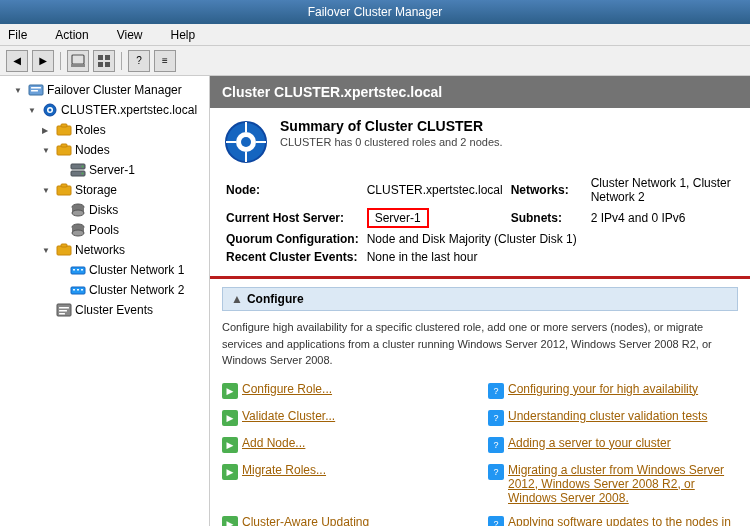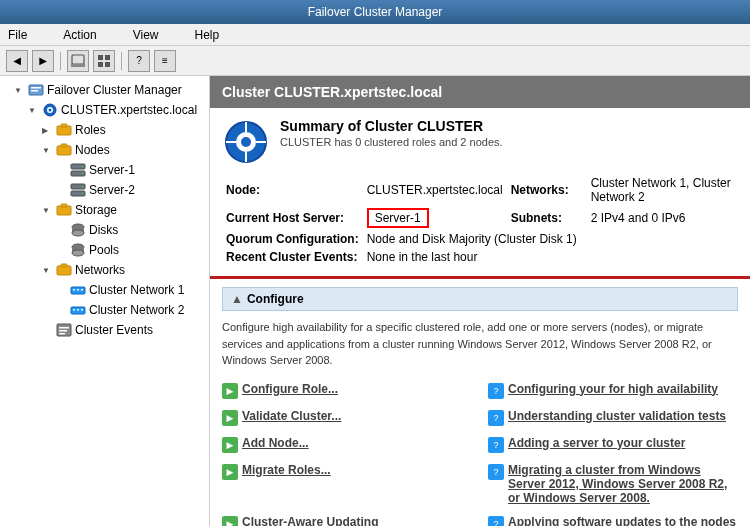--- a/index.html
+++ b/index.html
@@ -2,21 +2,21 @@
 <html><head>
   <meta charset="utf-8">
   <style>
     * { box-sizing: border-box; margin: 0; padding: 0; }
     body { font-family: 'Segoe UI', Tahoma, Geneva, Verdana, sans-serif; font-size: 12px; background: #f0f0f0; width: 750px; height: 526px; overflow: hidden; }
 
     
     .title-bar { background: linear-gradient(to bottom, #4a7fb5, #2d5f8a); color: white; text-align: center; padding: 6px 0; font-size: 12px; height: 24px; display: flex; align-items: center; justify-content: center; }
 
     
-    .menu-bar { background: #f0f0f0; border-bottom: 1px solid #ccc; display: flex; align-items: center; padding: 2px 4px; height: 22px; gap: 28px; }
+    .menu-bar { background: #f0f0f0; border-bottom: 1px solid #ccc; display: flex; align-items: center; padding: 2px 4px; height: 22px; gap: 20px; }
     .menu-item { font-size: 12px; cursor: pointer; padding: 2px 4px; }
 
     
     .toolbar { background: #f0f0f0; border-bottom: 1px solid #ccc; display: flex; align-items: center; padding: 3px 6px; height: 30px; gap: 4px; }
     .toolbar-btn { width: 22px; height: 22px; background: #e0e0e0; border: 1px solid #999; display: flex; align-items: center; justify-content: center; cursor: pointer; font-size: 10px; }
     .toolbar-separator { width: 1px; height: 18px; background: #aaa; margin: 0 2px; }
 
     
     .main-layout { display: flex; height: calc(526px - 76px); }
 
@@ -41,21 +41,21 @@
     .summary-title { font-size: 14px; font-weight: bold; margin-bottom: 2px; }
     .summary-subtitle { font-size: 11px; color: #444; }
 
     
     .configure-section { padding: 8px 12px; flex: 1; }
     .configure-header { background: #dce9f5; border: 1px solid #b0c8e0; padding: 4px 8px; font-size: 12px; font-weight: bold; margin-bottom: 8px; display: flex; align-items: center; gap: 4px; }
     .configure-desc { font-size: 11px; color: #333; margin-bottom: 10px; line-height: 1.5; }
 
     .action-grid { display: grid; grid-template-columns: 1fr 1fr; gap: 4px 16px; }
     .action-item { display: flex; align-items: flex-start; gap: 4px; padding: 3px 0; }
-    .action-link { color: #404040; text-decoration: underline; cursor: pointer; font-size: 12px; font-weight: bold; }
+    .action-link { color: #a16207; text-decoration: underline; cursor: pointer; font-size: 12px; }
     .action-icon-green { width: 16px; height: 16px; background: #4caf50; border-radius: 2px; flex-shrink: 0; display: flex; align-items: center; justify-content: center; color: white; font-size: 9px; margin-top: 1px; }
     .action-icon-blue { width: 16px; height: 16px; background: #2196f3; border-radius: 2px; flex-shrink: 0; display: flex; align-items: center; justify-content: center; color: white; font-size: 9px; margin-top: 1px; }
 
     .chevron { font-size: 8px; color: #555; }
   </style>
 </head>
 <body>
 
 <div class="title-bar">
   <span>Failover Cluster Manager</span>
@@ -160,36 +160,20 @@
         <svg width="16" height="16" viewBox="0 0 16 16">
           <rect x="1" y="2" width="14" height="5" rx="1" fill="#6c757d" stroke="#495057" stroke-width="1"></rect>
           <rect x="1" y="9" width="14" height="5" rx="1" fill="#6c757d" stroke="#495057" stroke-width="1"></rect>
           <circle cx="12.5" cy="4.5" r="1" fill="#4caf50"></circle>
           <circle cx="12.5" cy="11.5" r="1" fill="#4caf50"></circle>
         </svg>
       </span>
       <span class="tree-label">Server-1</span>
     </div>
 
-    <div class="tree-item">
-      <span class="tree-indent"></span>
-      <span class="tree-indent"></span>
-      <span class="tree-indent"></span>
-      <span class="tree-indent"></span>
-      <span class="tree-expand" style="width:14px;"></span>
-      <span class="tree-icon">
-        <svg width="16" height="16" viewBox="0 0 16 16">
-          <rect x="1" y="2" width="14" height="5" rx="1" fill="#6c757d" stroke="#495057" stroke-width="1"></rect>
-          <rect x="1" y="9" width="14" height="5" rx="1" fill="#6c757d" stroke="#495057" stroke-width="1"></rect>
-          <circle cx="12.5" cy="4.5" r="1" fill="#4caf50"></circle>
-          <circle cx="12.5" cy="11.5" r="1" fill="#4caf50"></circle>
-        </svg>
-      </span>
-      <span class="tree-label">Server-2</span>
-    </div>
 
     <div class="tree-item">
       <span class="tree-indent"></span>
       <span class="tree-indent"></span>
       <span class="tree-indent"></span>
       <span class="tree-expand chevron">▼</span>
       <span class="tree-icon">
         <svg width="16" height="16" viewBox="0 0 16 16">
           <rect x="1" y="4" width="14" height="9" rx="1" fill="#e6a817" stroke="#c8860a" stroke-width="1"></rect>
           <rect x="5" y="2" width="6" height="3" rx="1" fill="#e6a817" stroke="#c8860a" stroke-width="1"></rect>

